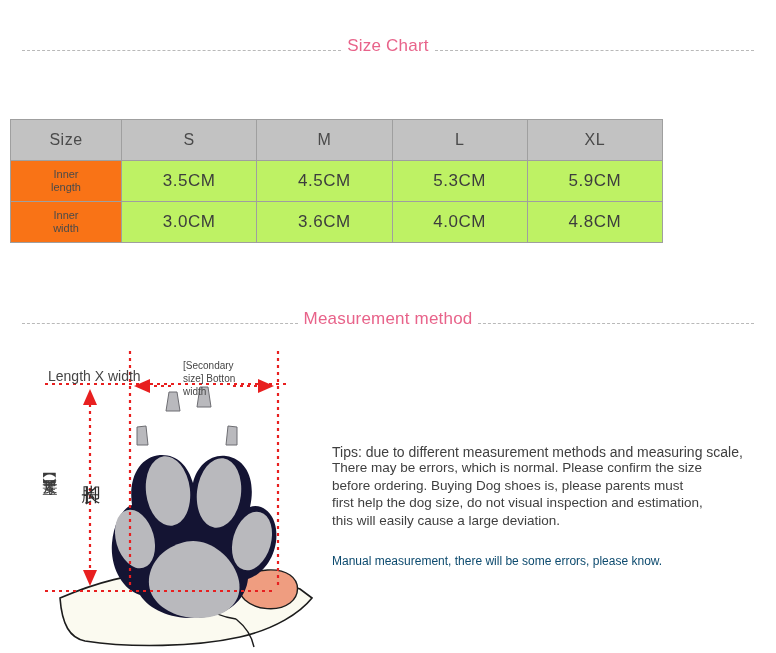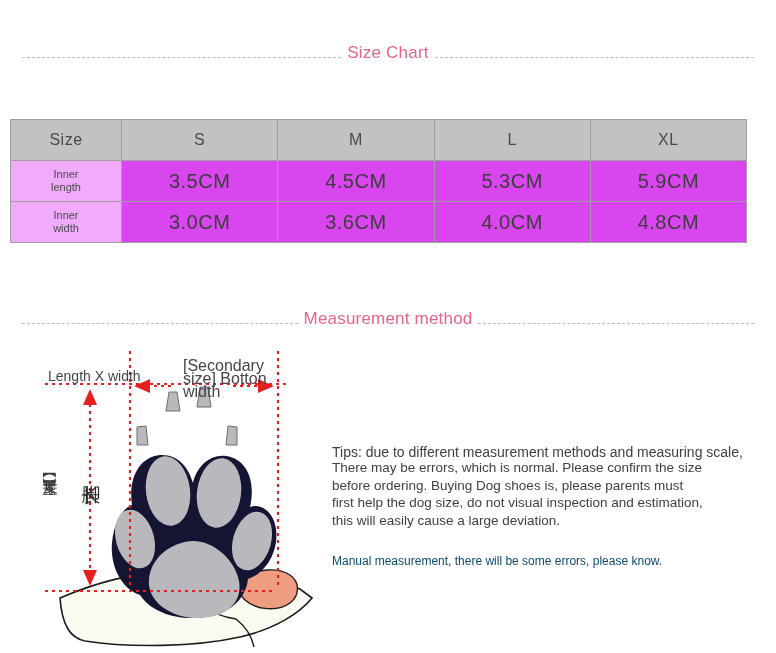--- a/index.html
+++ b/index.html
@@ -34,56 +34,56 @@
   .section-title .rule.right { margin-left: 6px;  margin-right: 22px; }
   .section-title .label {
     flex: 0 0 auto;
     color: #e8638a;
     font-size: 17px;
     letter-spacing: 0.2px;
     white-space: nowrap;
     line-height: 20px;
   }
 
-  #title-size-chart { top: 43px; align-items: center; }
+  #title-size-chart { top: 36px; align-items: center; }
   #title-measure    { top: 289px; margin-top: 20px; }
 
   
   .size-table {
     position: absolute;
     left: 10px;
     top: 119px;
-    width: 737px;
+    width: 653px;
     border-collapse: collapse;
     table-layout: fixed;
     padding-left: 30px;
   }
   .size-table td {
     border: 1px solid #9f9f9f;
     text-align: center;
     vertical-align: middle;
     color: #4d4d4d;
   }
   .size-table .col-label { width: 108px; }
   .size-table tr.head td {
     background: #c2c2c2;
     height: 38px;
     font-size: 16px;
     color: #4a4a4a;
     letter-spacing: 0.5px;
   }
   .size-table tr.body td {
     height: 38px;
-    font-size: 20px;
-    background: #d946ef;
+    font-size: 17px;
+    background: #bef264;
     color: #3d3d3d;
     letter-spacing: 0.5px;
   }
   .size-table tr.body td.col-label {
-    background: #f0abfc;
+    background: #f97316;
     font-size: 11px;
     line-height: 13px;
     color: #4a4a4a;
     letter-spacing: 0;
     padding: 0 4px;
   }
 
   
   #diagram {
     position: absolute;
@@ -100,21 +100,21 @@
     white-space: pre;
   }
   #label-length-width {
     left: 48px;
     top: 368px;
     font-size: 14px;
   }
   #label-botton-width {
     left: 183px;
     top: 359px;
-    font-size: 16px;
+    font-size: 10px;
     line-height: 13px;
   }
   #label-main-size {
     left: 40px;
     top: 468px;
     font-size: 15px;
     writing-mode: vertical-rl;
     text-orientation: upright;
     letter-spacing: 0px;
     color: #3a3a3a;

